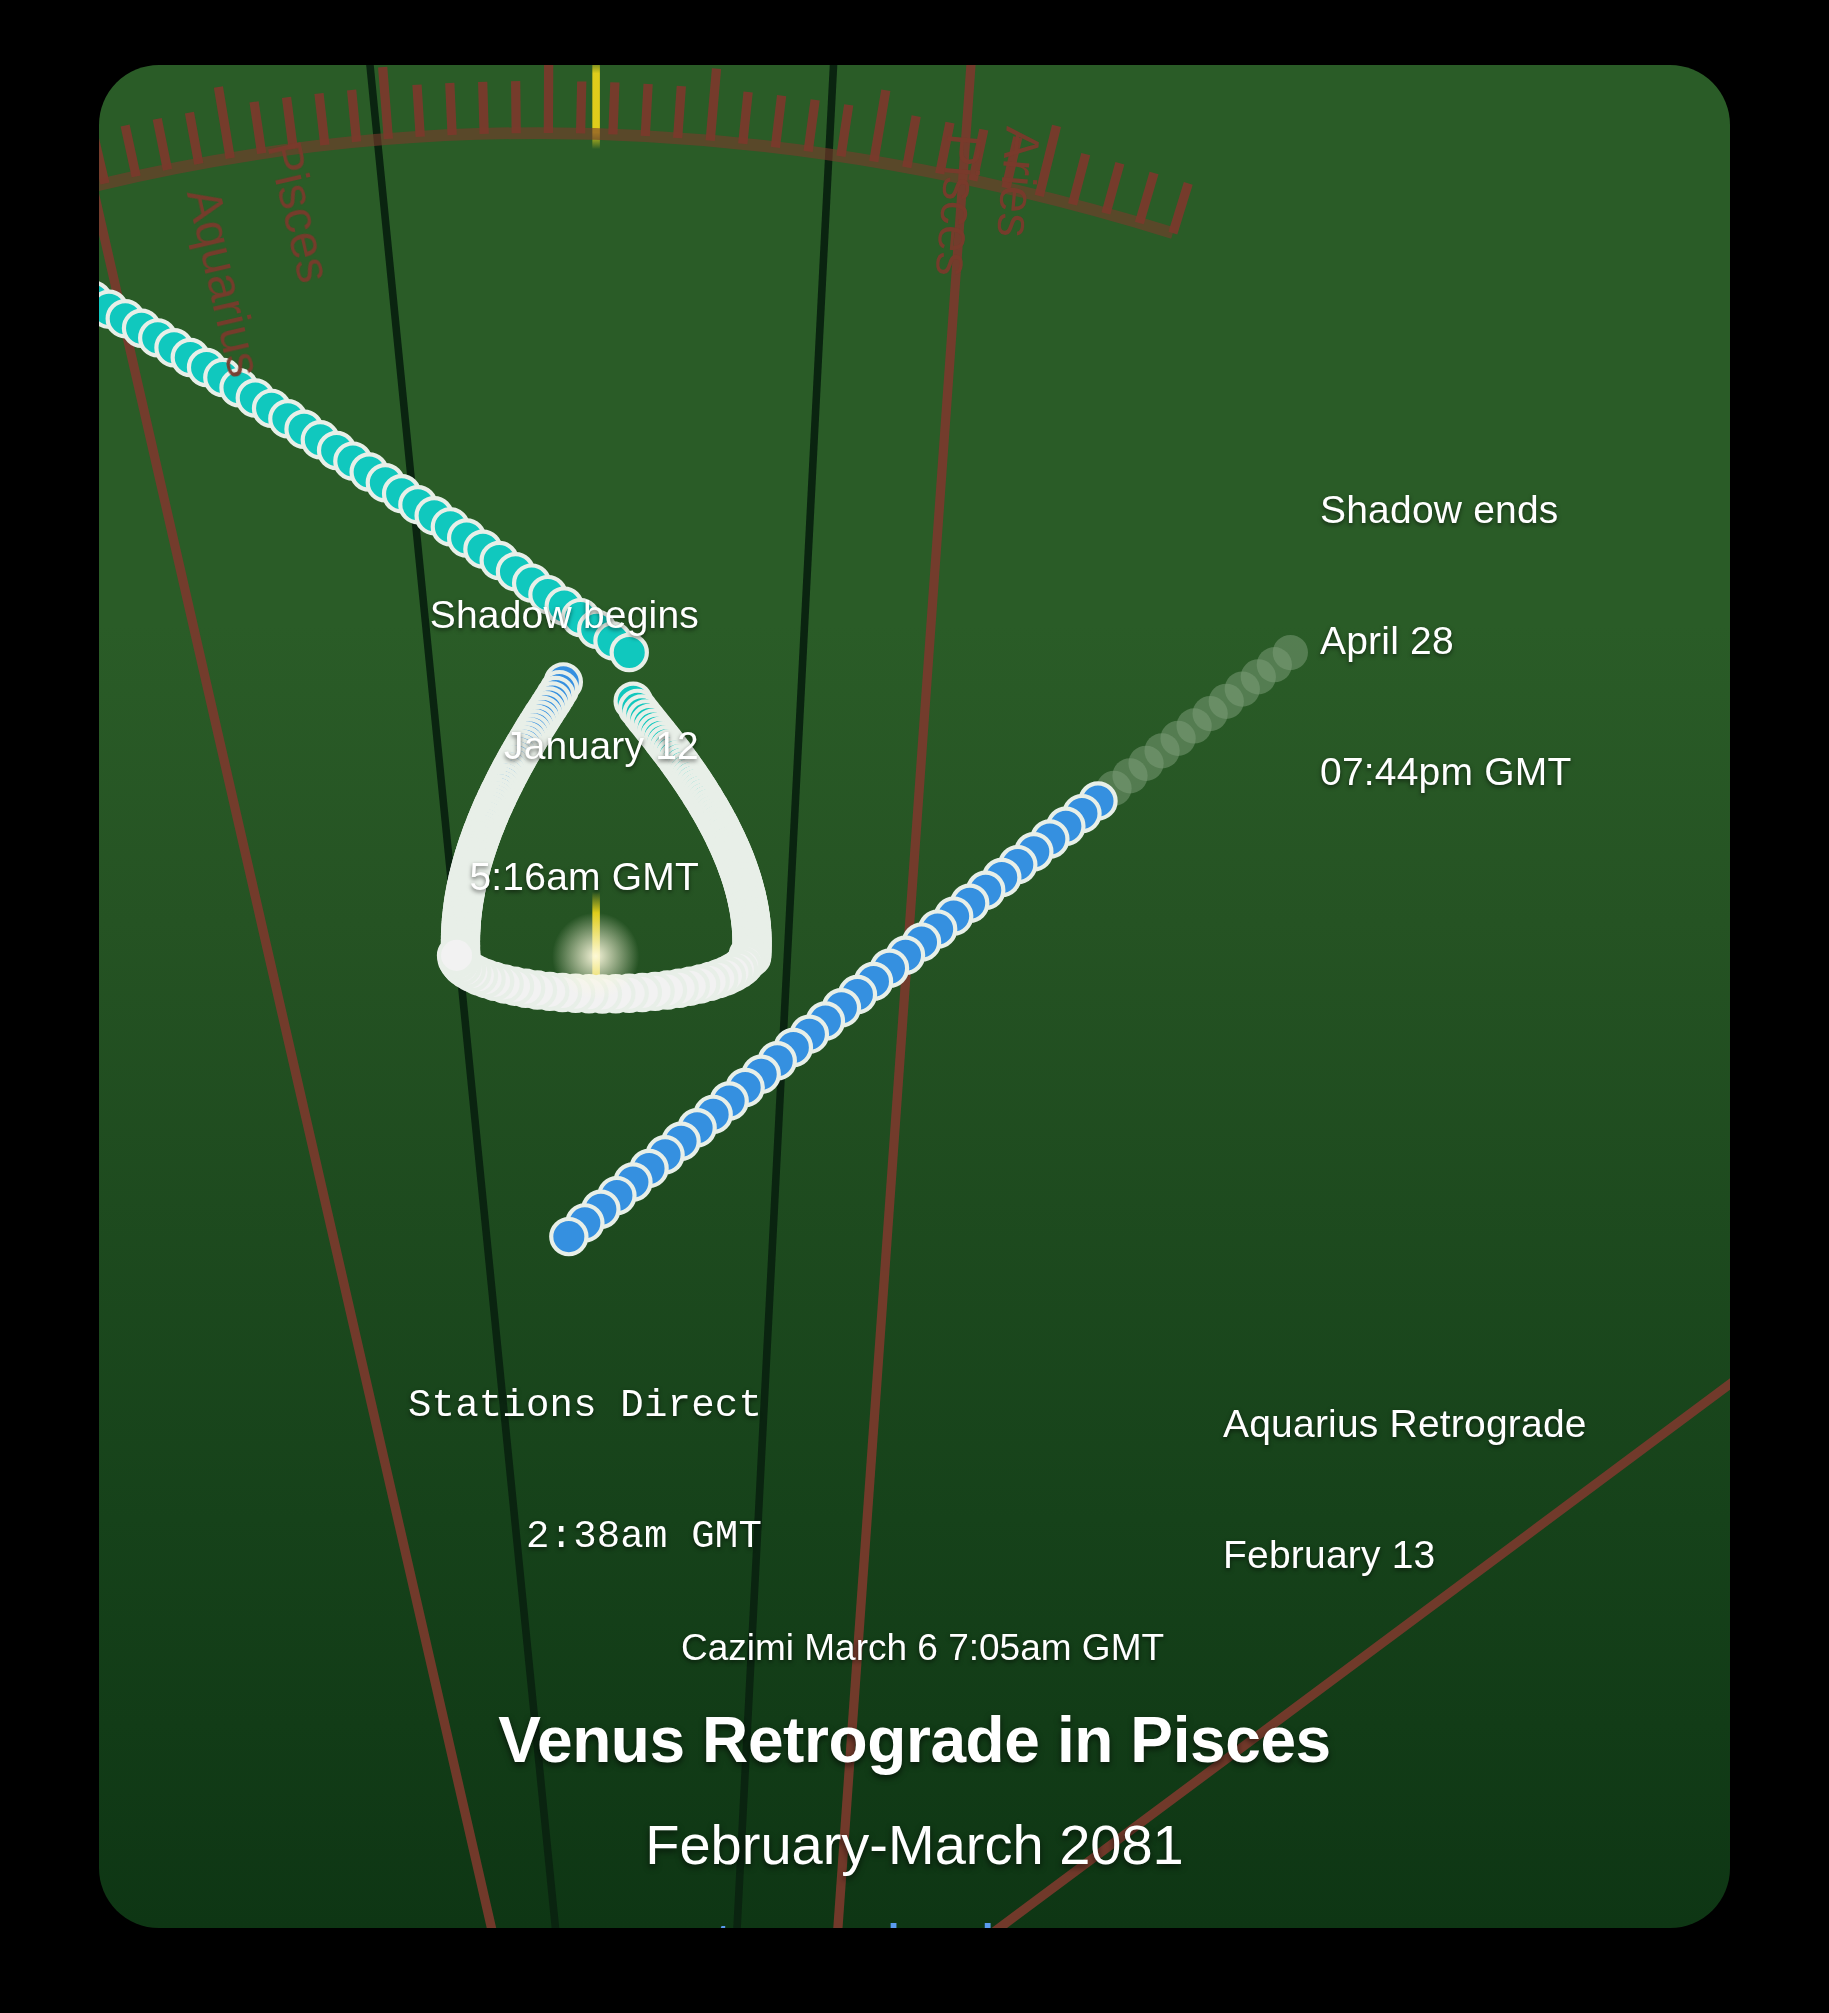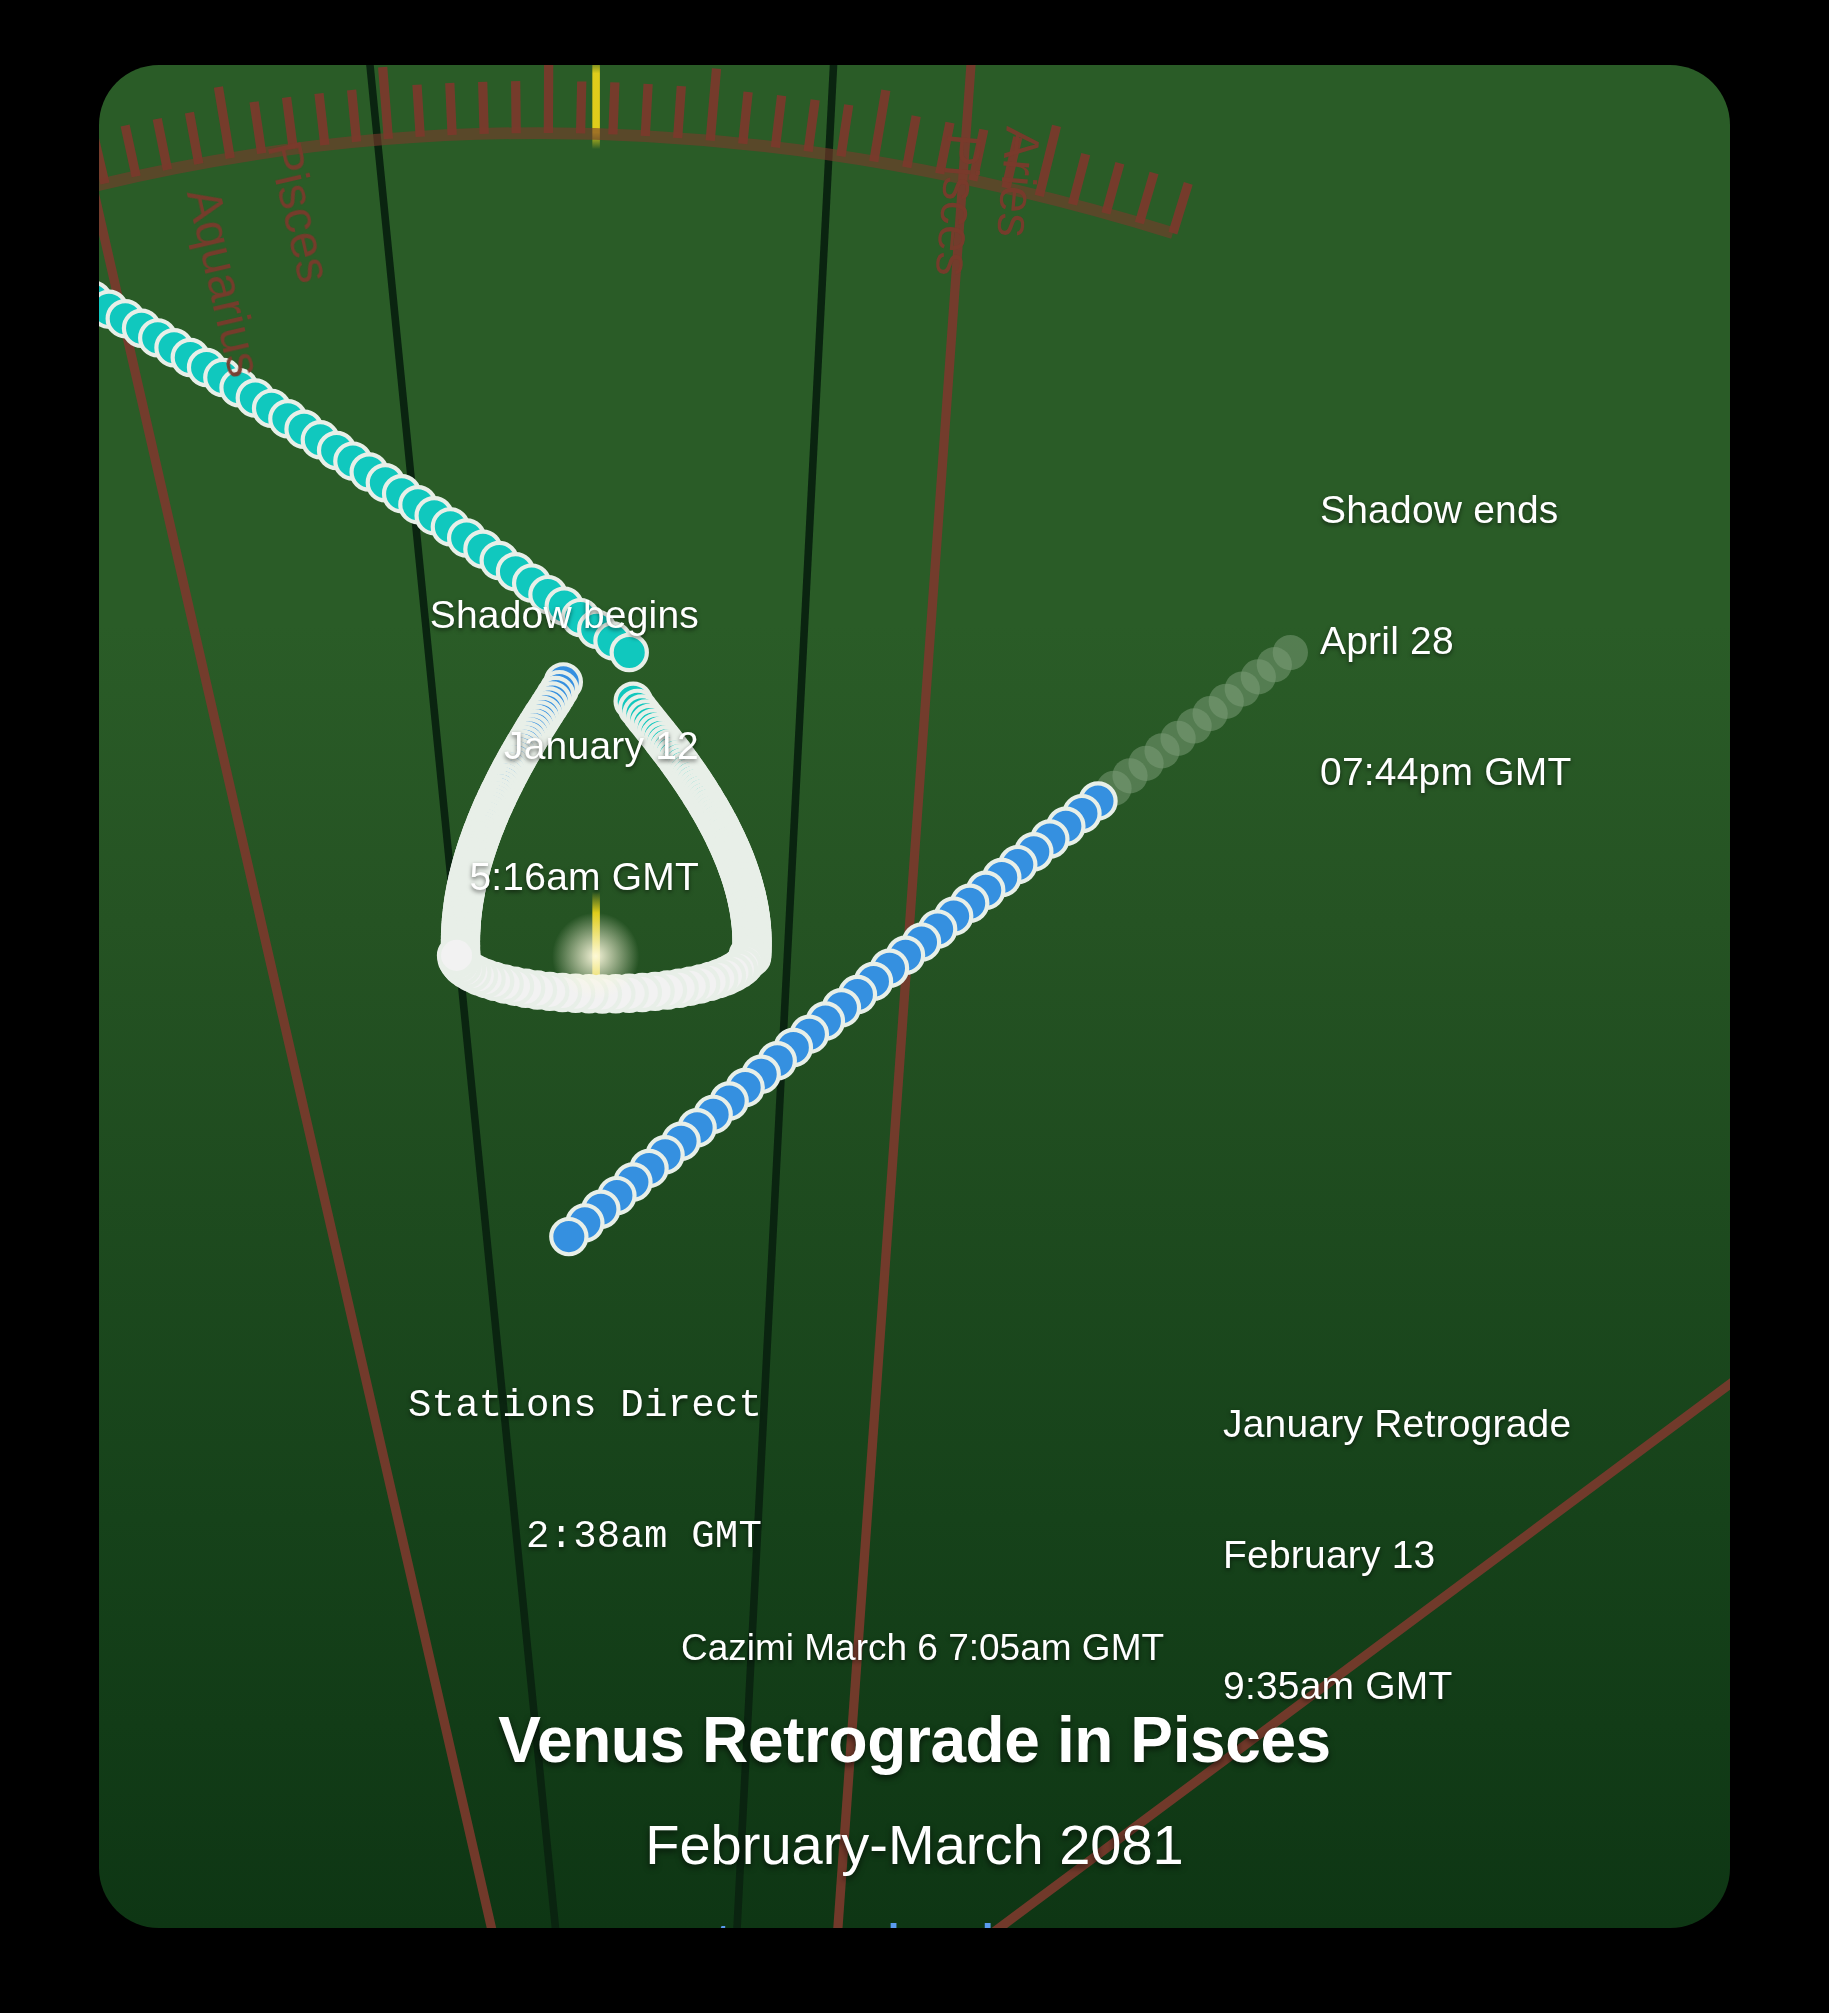--- a/index.html
+++ b/index.html
@@ -411,23 +411,22 @@
       <div>April 28</div>
       <div>07:44pm GMT</div>
     </div>
 
     <div class="lab r" id="lab-stations-direct">
       <div>Stations Direct</div>
       <div>2:38am GMT</div>
     </div>
 
     <div class="lab l" id="lab-stations-retro">
-      <div>January Retrograde</div>
+      <div>Aquarius Retrograde</div>
       <div>February 13</div>
-      <div>9:35am GMT</div>
     </div>
 
     <div id="lab-cazimi">Cazimi March 6 7:05am GMT</div>
     <div id="title">Venus Retrograde in Pisces</div>
     <div id="subtitle">February-March 2081</div>
     <div id="watermark">retrograde.observer</div>
   </div>
 </div>
 
 

